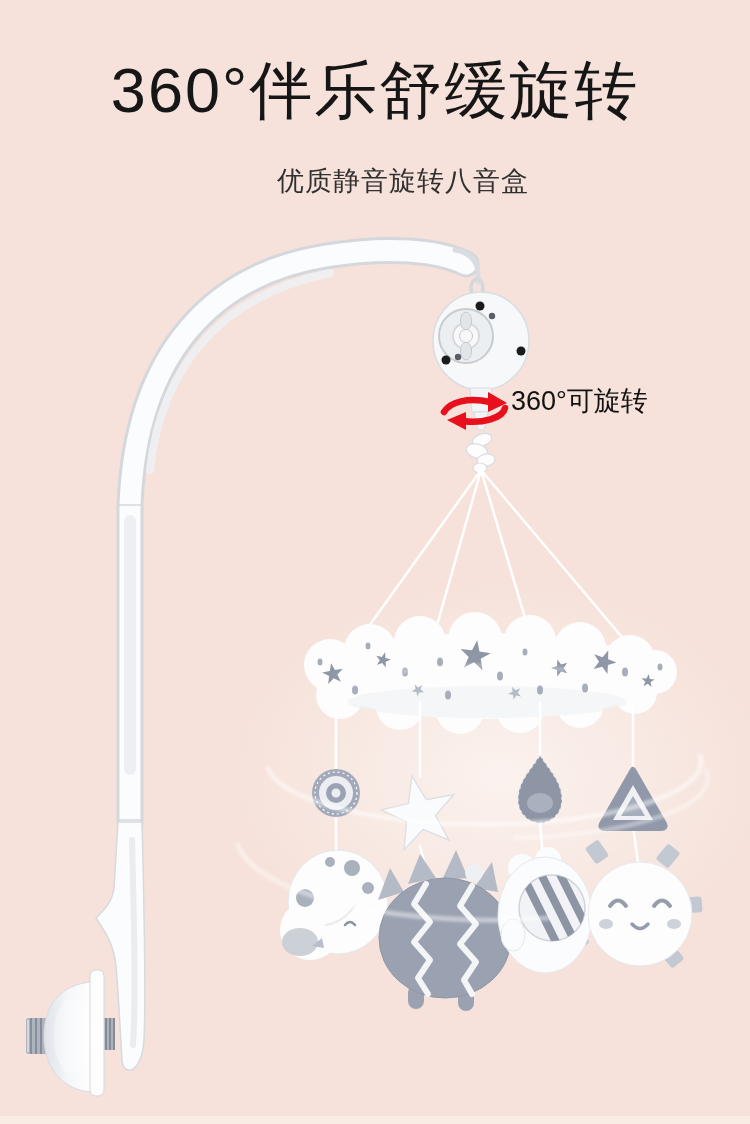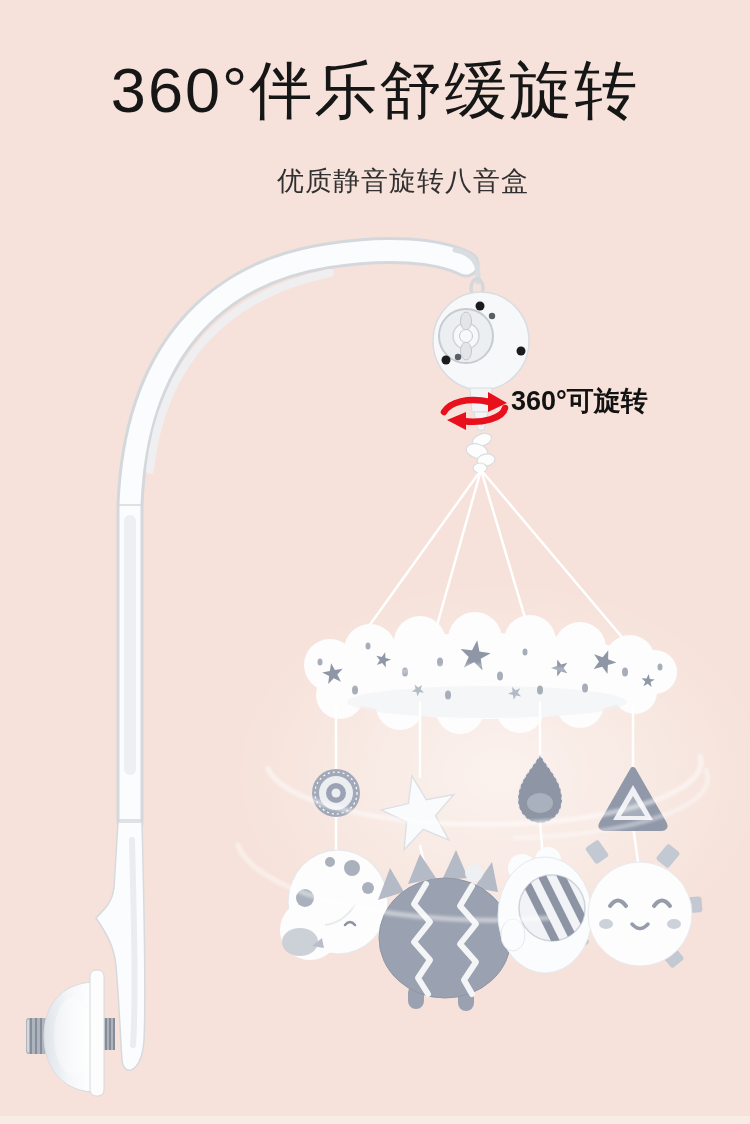--- a/index.html
+++ b/index.html
@@ -15,21 +15,21 @@
     letter-spacing:2px;white-space:nowrap;
   }
   .sub{
     position:absolute;left:12px;width:100%;margin:16px;text-align:center;
     font-size:27px;font-weight:400;color:#303030;letter-spacing:1px;white-space:nowrap;
   }
   .sub1{top:147px}
   .sub2{top:185px}
   .rotate-label{
     position:absolute;left:511px;top:383px;
-    font-size:27px;font-weight:700;color:#121212;white-space:nowrap;
+    font-size:27px;font-weight:400;color:#121212;white-space:nowrap;
   }
   .bottom-strip{position:absolute;left:0;top:1116px;width:750px;height:8px;background:#f9ece5;}
 </style>
 </head>
 <body>
 
 <div class="page">
 
   <svg class="scene" viewBox="0 0 750 1124" aria-hidden="true">
     <defs>

